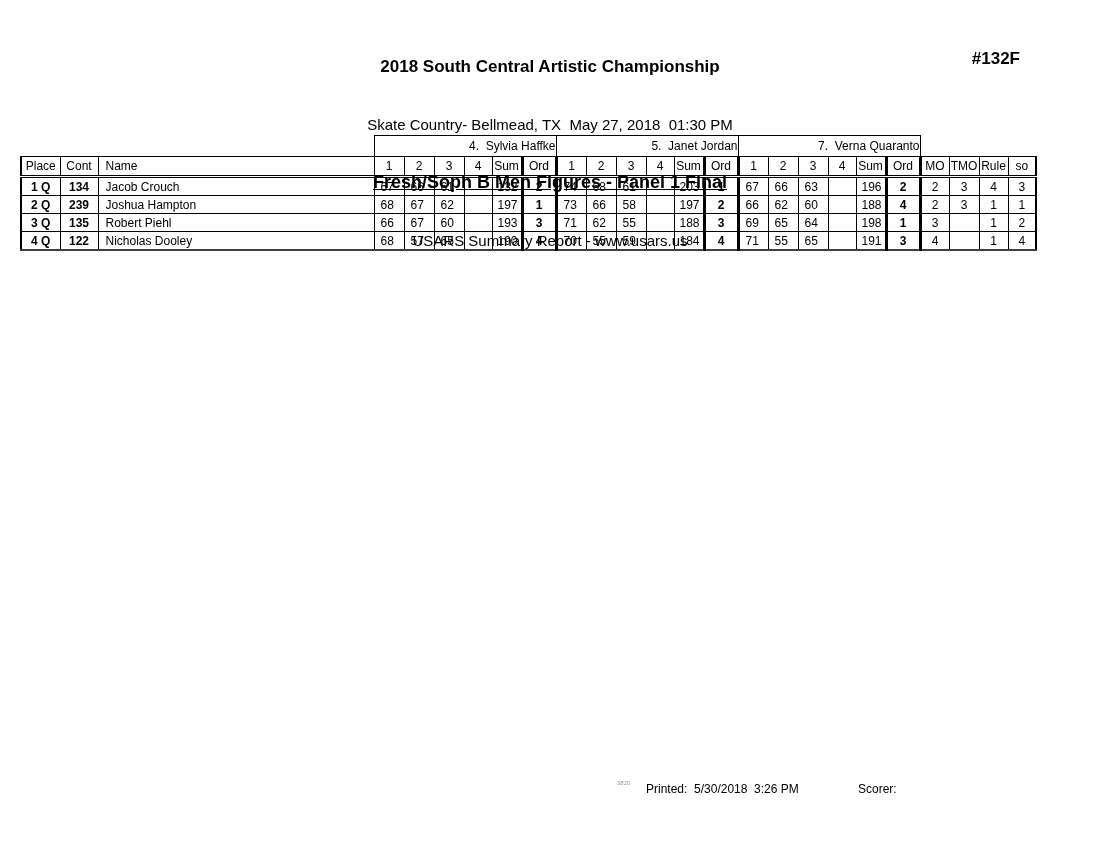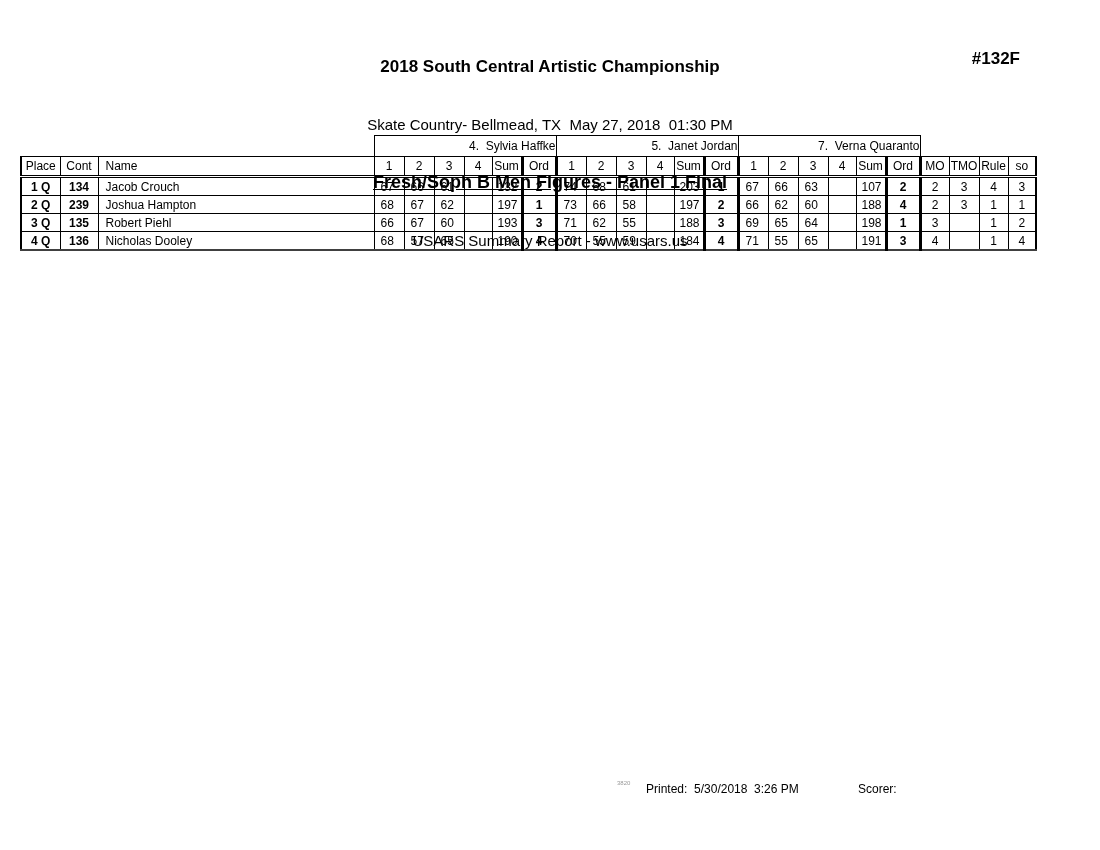--- a/index.html
+++ b/index.html
@@ -138,21 +138,21 @@
         <td class="s">74</td>
         <td class="s">68</td>
         <td class="s">61</td>
         <td class="s"></td>
         <td class="sum">203</td>
         <td class="ord">1</td>
         <td class="s">67</td>
         <td class="s">66</td>
         <td class="s">63</td>
         <td class="s"></td>
-        <td class="sum">107</td>
+        <td class="sum">196</td>
         <td class="ord">2</td>
         <td>2</td>
         <td>3</td>
         <td>4</td>
         <td>3</td>
       </tr>
       <tr>
         <td class="place">2 Q</td>
         <td class="cont">239</td>
         <td class="name">Joshua Hampton</td>
@@ -201,21 +201,21 @@
         <td class="s"></td>
         <td class="sum">198</td>
         <td class="ord">1</td>
         <td>3</td>
         <td></td>
         <td>1</td>
         <td>2</td>
       </tr>
       <tr>
         <td class="place">4 Q</td>
-        <td class="cont">136</td>
+        <td class="cont">122</td>
         <td class="name">Nicholas Dooley</td>
         <td class="s">68</td>
         <td class="s">57</td>
         <td class="s">65</td>
         <td class="s"></td>
         <td class="sum">190</td>
         <td class="ord">4</td>
         <td class="s">70</td>
         <td class="s">55</td>
         <td class="s">59</td>

